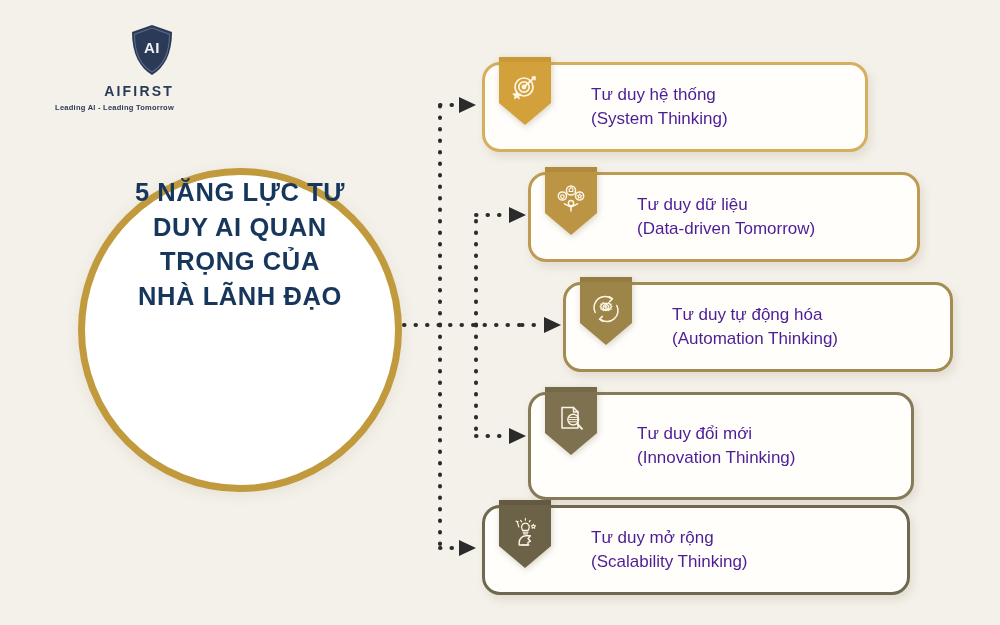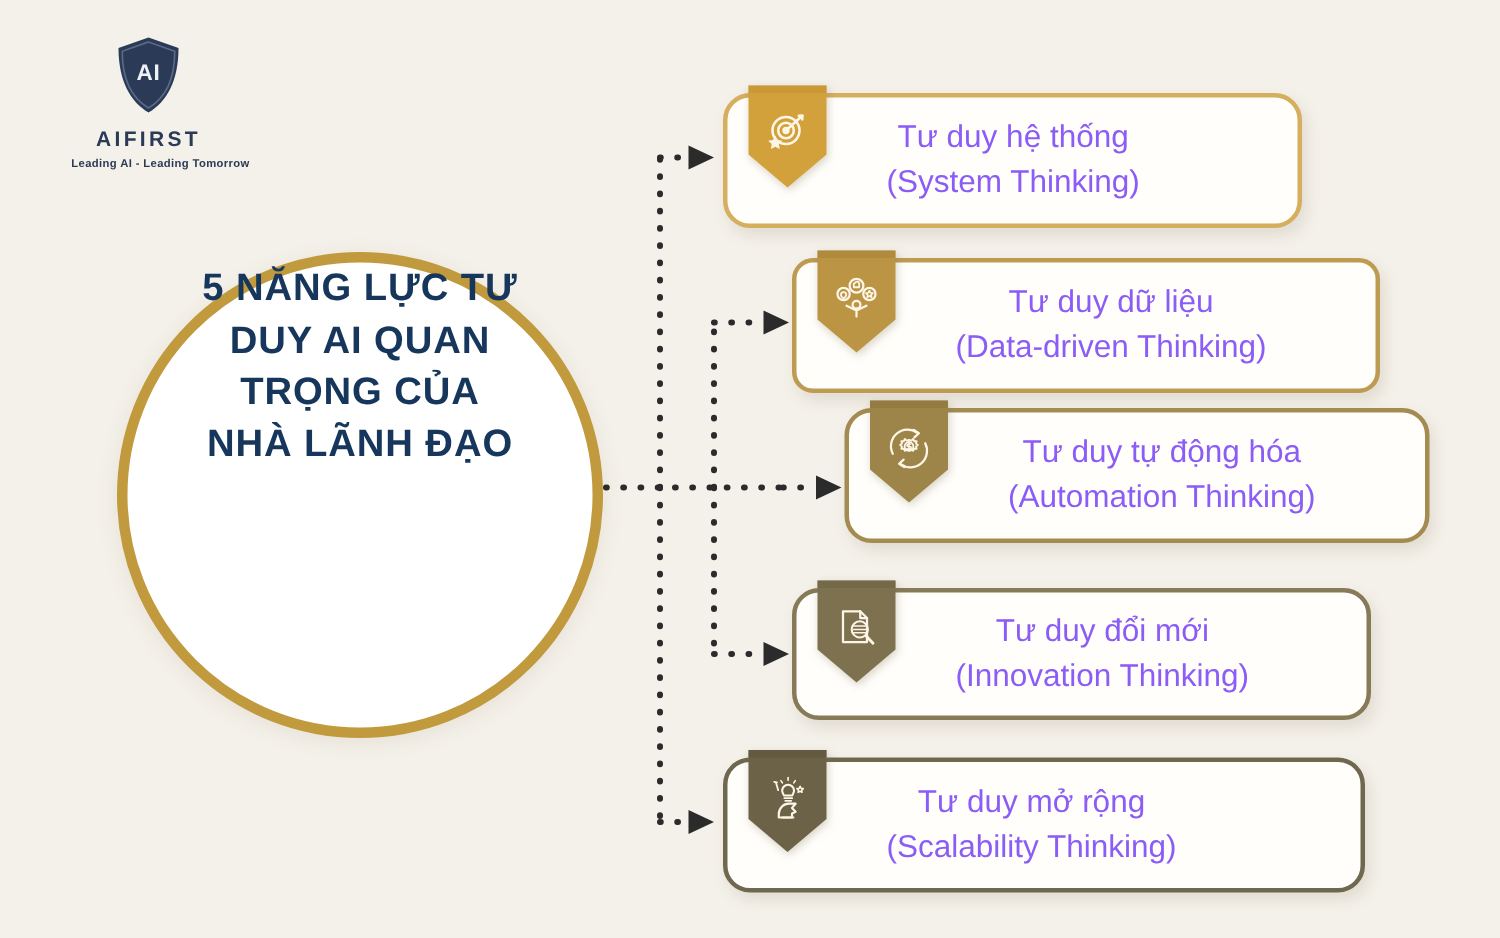--- a/index.html
+++ b/index.html
@@ -7,21 +7,21 @@
     width:1000px;height:625px;
     background:#f4f1ea;
     font-family:"Liberation Sans", sans-serif;
     overflow:hidden;
     position:relative;
   }
   #stage{position:absolute;inset:0;width:1000px;height:625px;}
 
   
   .logo{position:absolute;left:24px;top:24px;width:150px;height:100px;
-        display:flex;flex-direction:column;align-items:center;}
+        display:flex;flex-direction:column;align-items:flex-end;}
   .logo-shield{width:44px;height:52px;}
   .logo-word{margin-top:4px;font-size:14px;letter-spacing:2.2px;font-weight:700;
              color:#2b3a56;line-height:1;}
   .logo-tag{margin-top:6px;font-size:7.5px;letter-spacing:.25px;font-weight:700;
             color:#2b3a56;line-height:1;padding-left:16px;}
 
   
   .circle{
     position:absolute;left:78px;top:168px;width:324px;height:324px;
     border-radius:50%;
@@ -50,25 +50,24 @@
     position:absolute;
     box-sizing:border-box;
     background:#fffefb;
     border-style:solid;
     border-width:3px;
     border-radius:18px;
     box-shadow:3px 5px 9px rgba(140,125,95,.17);
     display:flex;align-items:center;
   }
   .card-text{
-    color:#8b5cf6;
-    font-size:21px;
+    color:#4c1d95;
+    font-size:17px;
     line-height:1.42;
     white-space:nowrap;
-    text-align:center;
   }
   .card-text .l2{display:block;}
 
   .badge{
     position:absolute;
     width:56px;height:72px;
     top:-10px;
   }
   .badge svg{display:block;width:56px;height:72px;
              filter:drop-shadow(1px 2px 3px rgba(120,100,60,.28));}
@@ -143,46 +142,46 @@
           <path d="M8 21.5 l1.6 3.3 3.6 .5 -2.6 2.5 .6 3.6 -3.2-1.7 -3.2 1.7 .6-3.6 -2.6-2.5 3.6-.5 z" fill="#fdf6e6" stroke="none" transform="translate(-0.5,-3.5) scale(0.92)"></path>
         </svg>
       </div>
     </div>
     <div class="card-text" style="margin-left:106px;">
       <span>Tư duy hệ thống</span>
       <span class="l2">(System Thinking)</span>
     </div>
   </div>
 
-  <div class="card" id="card2" style="left:528px;top:172px;width:392px;height:90px;border-color:#bd9b52;border-radius:14px;">
+  <div class="card" id="card2" style="left:528px;top:172px;width:392px;height:90px;border-color:#bd9b52;">
     <div class="badge" style="left:12px;">
       <svg viewBox="0 0 56 72" xmlns="http://www.w3.org/2000/svg">
         <path d="M2 2 H54 V48 L28 70 L2 48 Z" fill="#bb9444"></path>
         <path d="M2 2 H54 V7 H2 Z" fill="#aa8438" opacity=".55"></path>
       </svg>
       <div class="glyph">
         <svg viewBox="0 0 30 30" fill="none" stroke="#fdf6e6" stroke-width="1.5" stroke-linecap="round" stroke-linejoin="round">
           <circle cx="15" cy="6.5" r="4.6"></circle>
           <path d="M13.2 5.2 v2.3 h3.6 v-2.6 a1.4 1.4 0 0 0 -2.6 -.5z" stroke-width="1.2"></path>
           <circle cx="6.4" cy="12" r="4.1"></circle>
           <path d="M4.6 12.6 a1.8 1.8 0 1 1 3.6 0 c0 1.2 -1.8 2.2 -1.8 2.2 s-1.8-1-1.8-2.2z" stroke-width="1.2"></path>
           <circle cx="23.6" cy="12" r="4.1"></circle>
           <path d="M23.6 9.7 l.72 1.5 1.62 .22 -1.2 1.12 .3 1.62 -1.44-.78 -1.44 .78 .3-1.62 -1.2-1.12 1.62-.22z" stroke-width="1.1"></path>
           <circle cx="15" cy="19.2" r="2.6"></circle>
           <path d="M15 21.8 v5.2 M15 23 L8.4 19.8 M15 23 L21.6 19.8"></path>
         </svg>
       </div>
     </div>
     <div class="card-text" style="margin-left:106px;">
       <span>Tư duy dữ liệu</span>
-      <span class="l2">(Data-driven Thinking)</span>
-    </div>
-  </div>
-
-  <div class="card" id="card3" style="left:563px;top:272px;width:390px;height:90px;border-color:#a38b51;">
+      <span class="l2">(Data-driven Tomorrow)</span>
+    </div>
+  </div>
+
+  <div class="card" id="card3" style="left:563px;top:282px;width:390px;height:90px;border-color:#a38b51;">
     <div class="badge" style="left:12px;">
       <svg viewBox="0 0 56 72" xmlns="http://www.w3.org/2000/svg">
         <path d="M2 2 H54 V48 L28 70 L2 48 Z" fill="#9d8449"></path>
         <path d="M2 2 H54 V7 H2 Z" fill="#8c753d" opacity=".55"></path>
       </svg>
       <div class="glyph">
         <svg viewBox="0 0 30 30" fill="none" stroke="#fdf6e6" stroke-width="1.5" stroke-linecap="round" stroke-linejoin="round">
           <path d="M4.2 18.5 A11 11 0 0 1 20.5 4.6"></path>
           <path d="M25.8 11.5 A11 11 0 0 1 9.5 25.4"></path>
           <path d="M18.2 2.6 L21.6 4.8 L18.6 7.6"></path>
@@ -192,21 +191,21 @@
           <path d="M15 11.2 v5 M16.1 12 h-1.6 a.85 .85 0 0 0 0 1.7 h1.1 a.85 .85 0 0 1 0 1.7 h-1.7" stroke-width="1.05"></path>
         </svg>
       </div>
     </div>
     <div class="card-text" style="margin-left:106px;">
       <span>Tư duy tự động hóa</span>
       <span class="l2">(Automation Thinking)</span>
     </div>
   </div>
 
-  <div class="card" id="card4" style="left:528px;top:392px;width:386px;height:88px;border-color:#867a58;">
+  <div class="card" id="card4" style="left:528px;top:392px;width:386px;height:108px;border-color:#867a58;">
     <div class="badge" style="left:12px;">
       <svg viewBox="0 0 56 72" xmlns="http://www.w3.org/2000/svg">
         <path d="M2 2 H54 V48 L28 70 L2 48 Z" fill="#7d7150"></path>
         <path d="M2 2 H54 V7 H2 Z" fill="#6d6244" opacity=".55"></path>
       </svg>
       <div class="glyph">
         <svg viewBox="0 0 30 30" fill="none" stroke="#fdf6e6" stroke-width="1.5" stroke-linecap="round" stroke-linejoin="round">
           <path d="M6 3.5 h11.5 l4.5 4.5 v16 h-16z"></path>
           <path d="M17.5 3.5 v4.5 h4.5"></path>
           <circle cx="17.2" cy="15.6" r="5.4" stroke-width="1.4"></circle>

